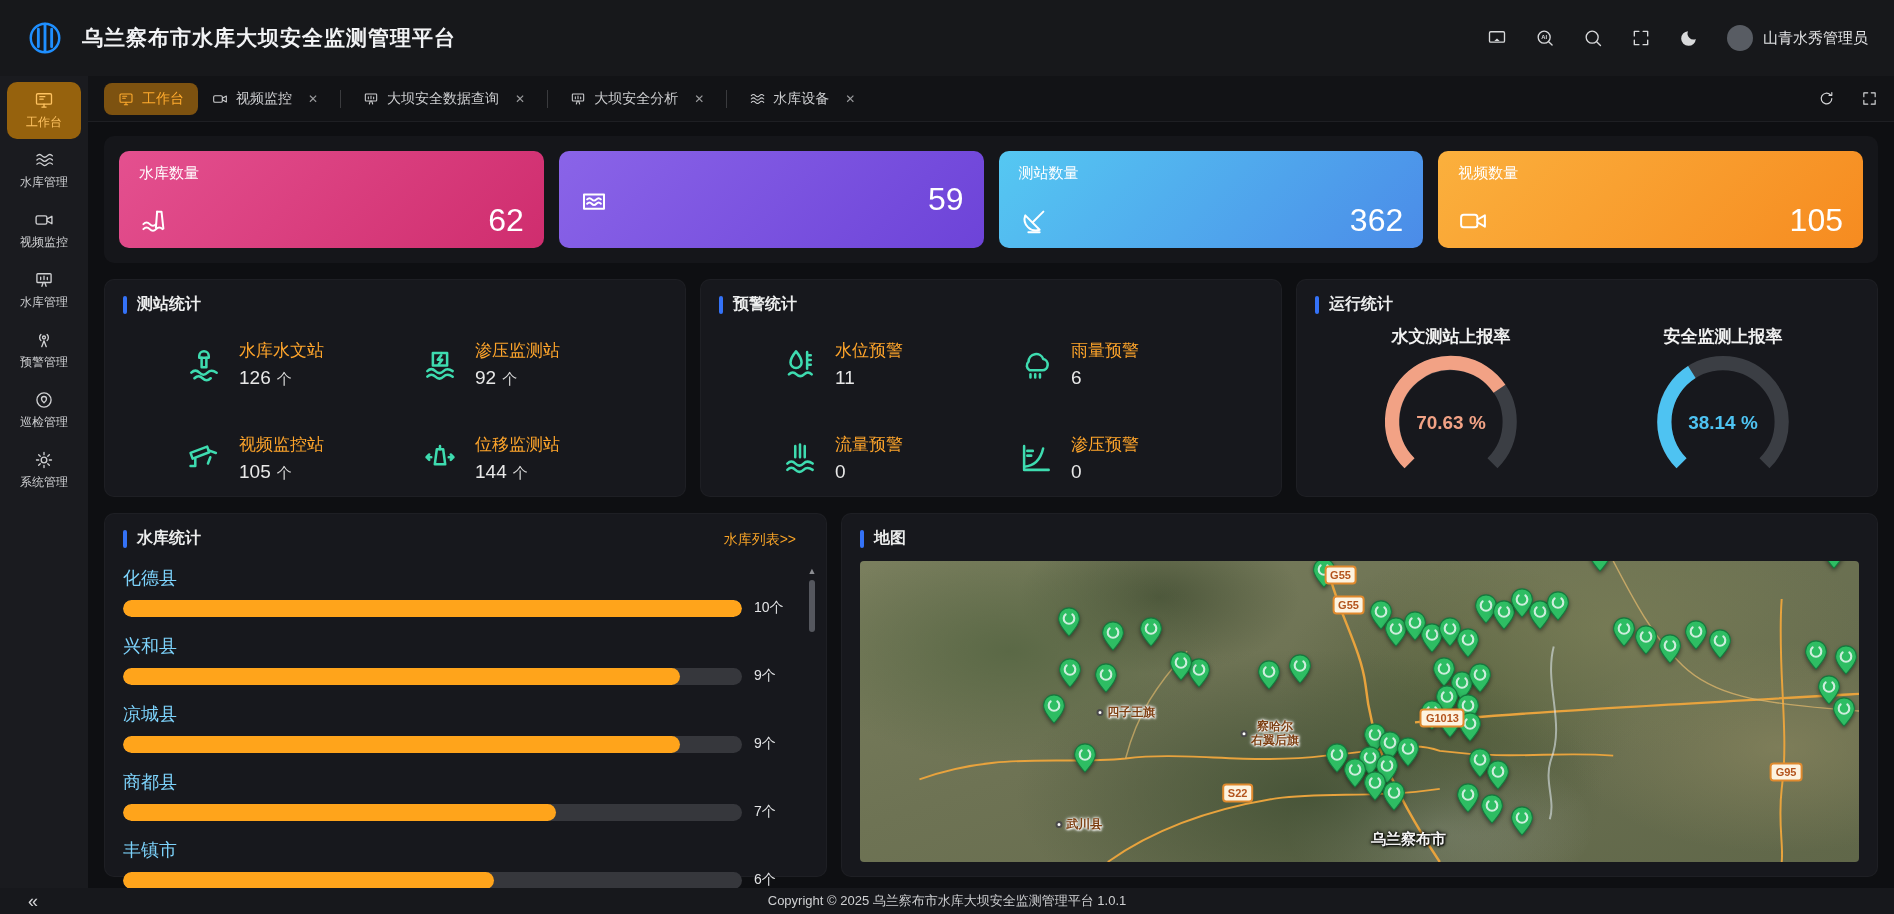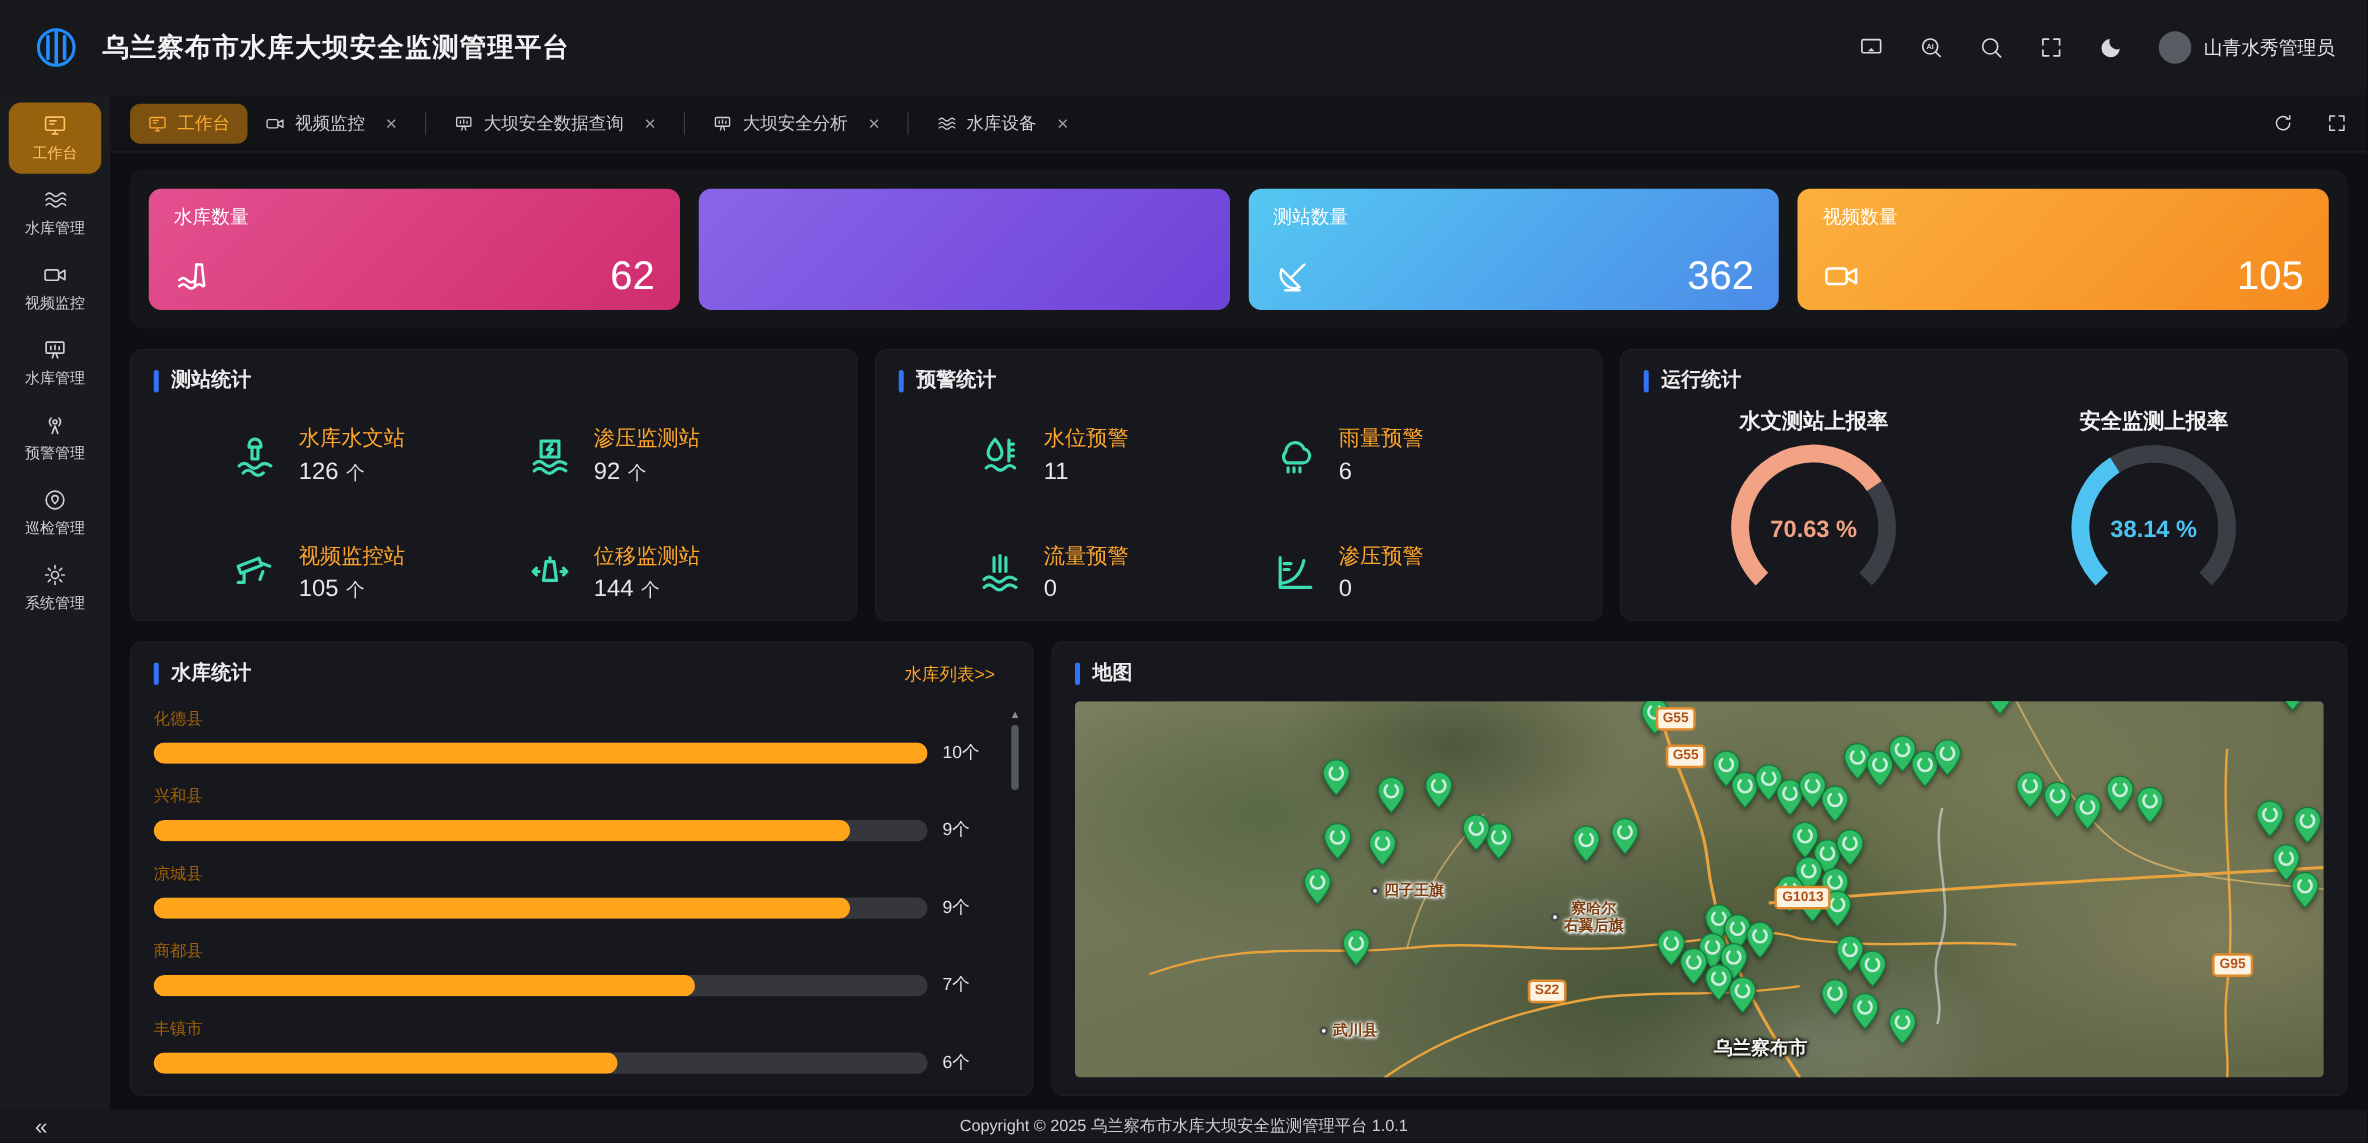--- a/index.html
+++ b/index.html
@@ -63,21 +63,21 @@
   .gauges { display:flex; justify-content:space-around; padding-top:10px; }
   .gauge { display:flex; flex-direction:column; align-items:center; }
   .gauge .glabel { font-size:17px; font-weight:bold; color:#f2f2f2; }
   .gauge svg { width:190px; height:142px; }
 
   .row3 { display:flex; gap:14px; margin-top:16px; height:364px; }
   .panel.reservoir { width:723px; flex:0 0 auto; position:relative; padding-right:30px; }
   .res-head { display:flex; justify-content:space-between; align-items:flex-end; }
   .res-link { color:#f7a327; font-size:14px; cursor:pointer; }
   .bars { margin-top:2px; }
-  .bar-label { font-size:13px; color:#a16207; margin:17px 0 9px; }
+  .bar-label { font-size:18px; color:#7dd3fc; margin:17px 0 9px; }
   .bar-line { display:flex; align-items:center; gap:12px; }
   .bar-track { flex:1; height:17px; background:#36373c; border-radius:9px; overflow:hidden; }
   .bar-fill { height:100%; background:#ffa41b; border-radius:9px; }
   .bar-val { width:42px; font-size:14px; color:#e3e4e6; flex:0 0 auto; }
   .res-scrollbar { position:absolute; right:9px; top:52px; bottom:12px; width:10px; cursor:pointer; }
   .res-scroll-up { color:#8b8d92; font-size:9px; text-align:center; line-height:10px; }
   .res-thumb { width:6px; height:52px; background:#55575e; border-radius:3px; margin:4px auto 0; }
 
   .panel.map-panel { flex:1; display:flex; flex-direction:column; min-width:0; }
   .map-area { flex:1; margin-top:12px; position:relative; border-radius:4px; overflow:hidden; cursor:grab;
@@ -278,20 +278,28 @@
                 <span style="width: 30px; height: 30px; display: block;"><svg viewBox="0 0 24 24" fill="none" stroke="currentColor" stroke-width="1.6" stroke-linecap="round" stroke-linejoin="round">
                     <path d="M14.5 4.5H18l1.5 13.5"></path>
                     <path d="M14.5 4.5l-1 13"></path>
                     <path d="M3.5 14.5c1.7-1.8 3.4-1.8 5.1 0 1.7 1.8 3.4 1.8 5.1 0"></path>
                     <path d="M3.5 18.5c1.7-1.8 3.4-1.8 5.1 0 1.7 1.8 3.4 1.8 5.1 0 1.7-1.8 3.4-1.8 5.1 0"></path>
                   </svg></span>
                 <div class="v">62</div>
               </div>
             </div>
             <div class="stat-card" style="background: linear-gradient(135deg, rgb(138, 100, 232), rgb(109, 67, 216));">
+              <div class="bottom">
+                <span style="width: 30px; height: 30px; display: block;"><svg viewBox="0 0 24 24" fill="none" stroke="currentColor" stroke-width="1.6" stroke-linecap="round" stroke-linejoin="round">
+                    <path d="M4 7.5h16V19H4z"></path>
+                    <path d="M6.5 11.5c1.2-1.3 2.5-1.3 3.7 0s2.5 1.3 3.7 0 2.4-1.3 3.6 0"></path>
+                    <path d="M6.5 15c1.2-1.3 2.5-1.3 3.7 0s2.5 1.3 3.7 0 2.4-1.3 3.6 0"></path>
+                  </svg></span>
+                <div class="v">59</div>
+              </div>
             </div>
             <div class="stat-card" style="background: linear-gradient(135deg, rgb(85, 200, 242), rgb(75, 139, 232));">
               <div class="t">测站数量</div>
               <div class="bottom">
                 <span style="width: 30px; height: 30px; display: block;"><svg viewBox="0 0 24 24" fill="none" stroke="currentColor" stroke-width="1.6" stroke-linecap="round" stroke-linejoin="round">
                     <path d="M5 7.5a9 9 0 0 0 11.5 11.5L5 7.5z"></path>
                     <path d="M11 13l6.5-6.5M17.5 6.5l2-2"></path>
                     <path d="M7.5 21h9"></path>
                   </svg></span>
                 <div class="v">362</div>

